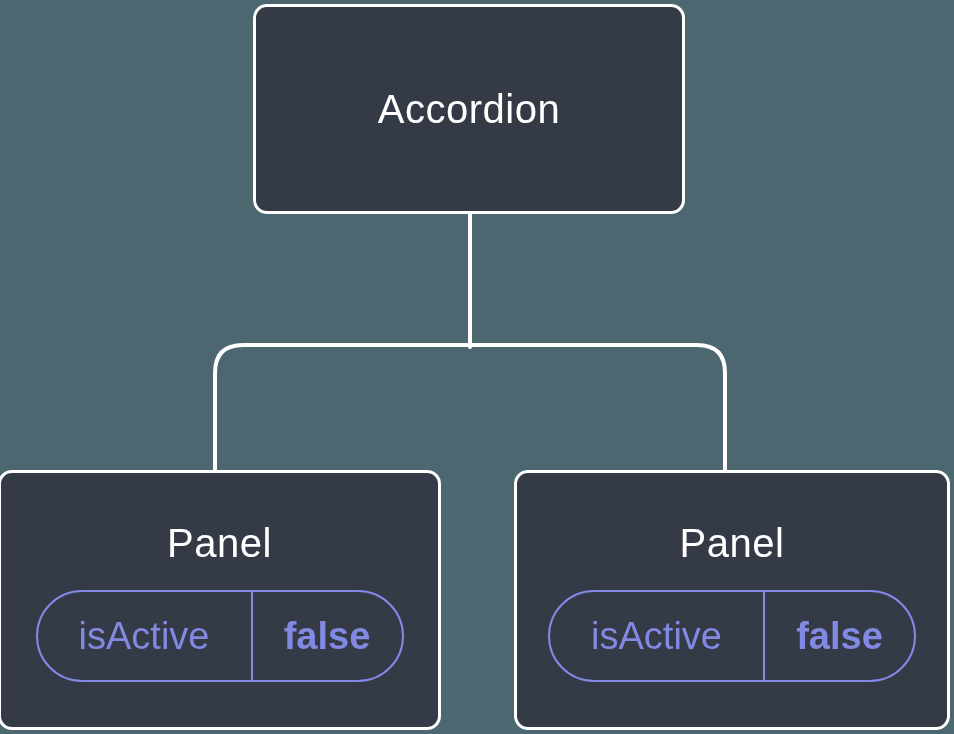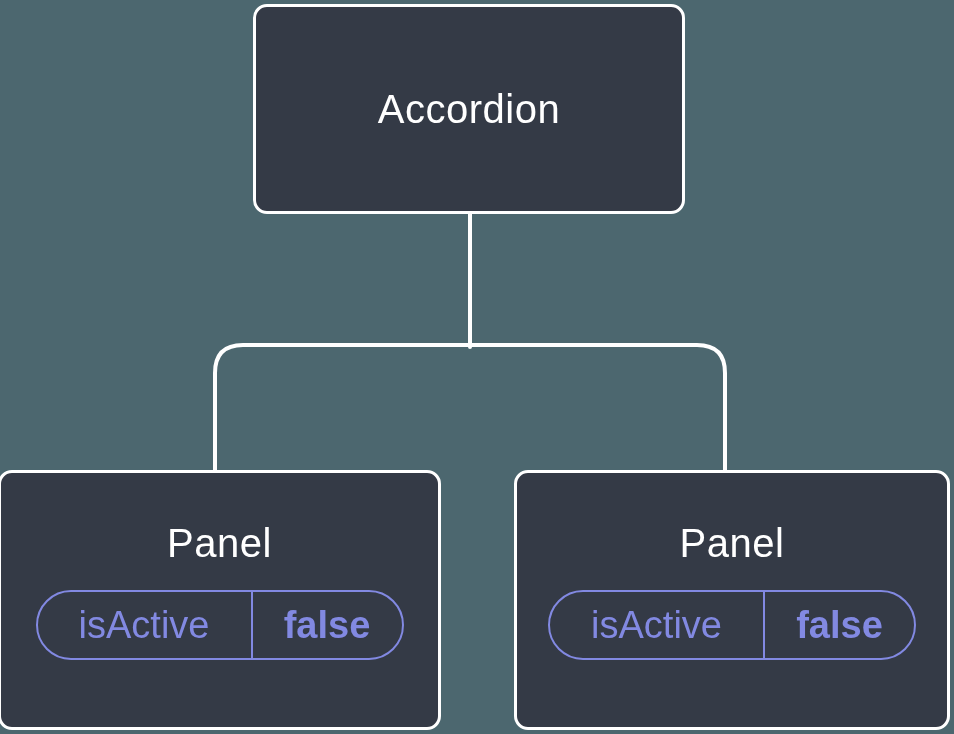--- a/index.html
+++ b/index.html
@@ -57,21 +57,21 @@
   }
   .node-panel {
     top: 470px;
     width: 443px; height: 260px;
     padding-top: 46px;
   }
   .node-panel-left  { left: -2px; }
   .node-panel-right { left: 514px; width: 436px; }
   .prop-pill {
     margin-top: 23px;
-    width: 368px; height: 70px;
+    width: 368px; height: 92px;
     border: 2px solid var(--prop-accent);
     border-radius: 49px;
     display: flex;
     align-items: stretch;
     overflow: hidden;
   }
   .prop-cell {
     display: flex;
     align-items: center;
     justify-content: center;

